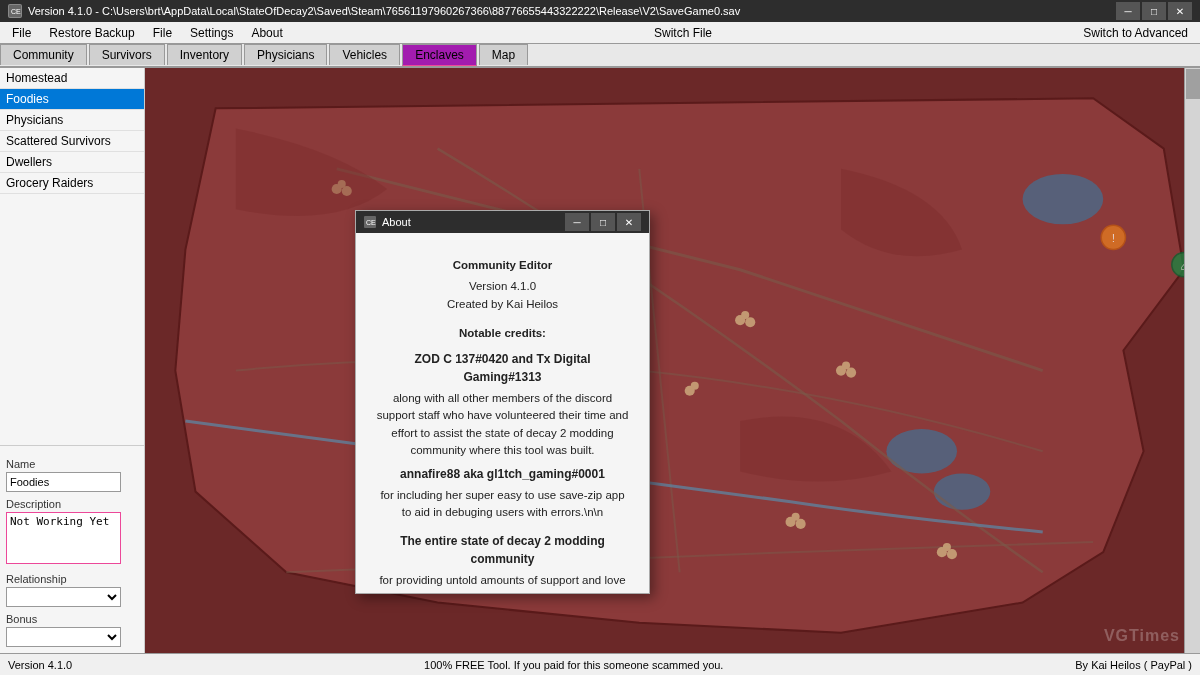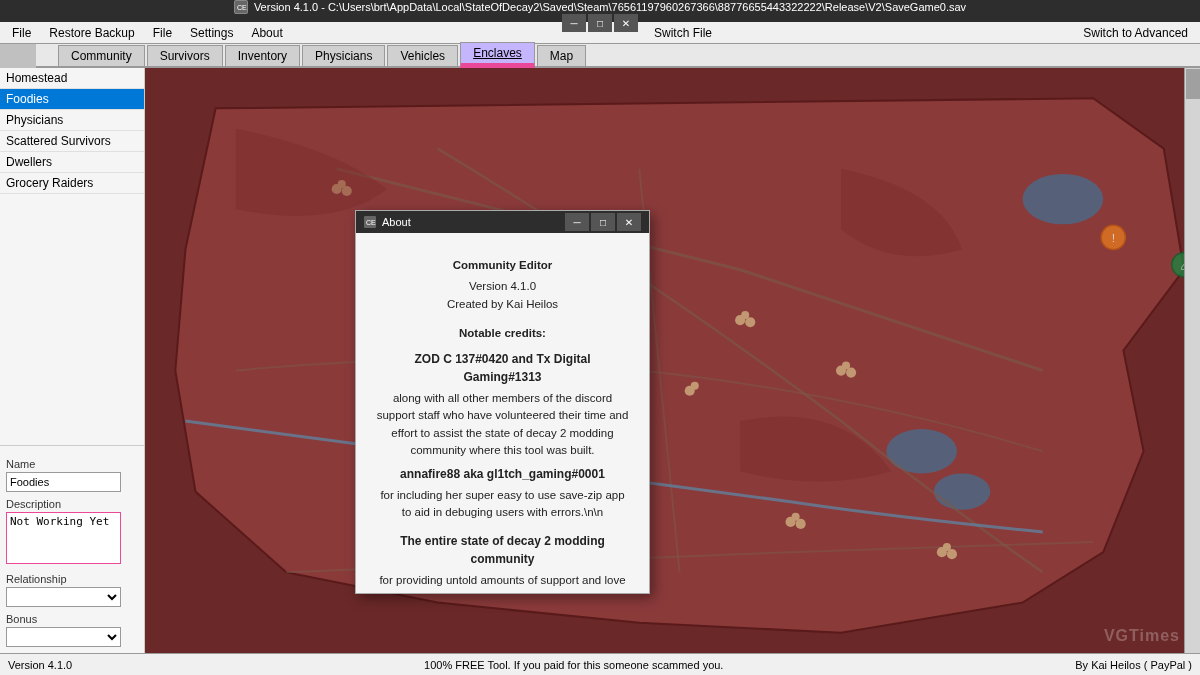--- a/index.html
+++ b/index.html
@@ -16,21 +16,20 @@
     
     #title-bar {
       background: #2d2d2d;
       color: #ffffff;
       height: 22px;
       display: flex;
       align-items: center;
       justify-content: space-between;
       padding: 0 8px;
       font-size: 11px;
-      flex-direction: column;
     }
     #title-bar-left {
       display: flex;
       align-items: center;
       gap: 6px;
     }
     #title-bar-icon {
       width: 14px;
       height: 14px;
       background: #888;
@@ -84,40 +83,38 @@
       padding: 2px 8px;
       cursor: pointer;
       font-size: 12px;
     }
 
     
     #tab-bar {
       background: #e8e8e8;
       height: 24px;
       display: flex;
-      align-items: center;
-      padding: 0 22px;
+      align-items: flex-start;
+      padding: 0 0;
       border-bottom: 2px solid #999;
-      margin-left: 36px;
     }
     .tab {
       padding: 3px 12px;
       background: #d0d0d0;
       border: 1px solid #999;
       border-bottom: none;
       cursor: pointer;
       font-size: 12px;
       margin-right: 2px;
     }
     .tab.active {
-      background: #c4b5fd;
-      border-bottom: 5px solid #ec4899;
+      background: #a21caf;
+      border-bottom: 1px solid #ec4899;
       position: relative;
       z-index: 1;
-      text-decoration: underline;
     }
 
     
     #main-content {
       display: flex;
       height: calc(675px - 22px - 22px - 24px - 22px);
       background: #ffffff;
     }
 
     

